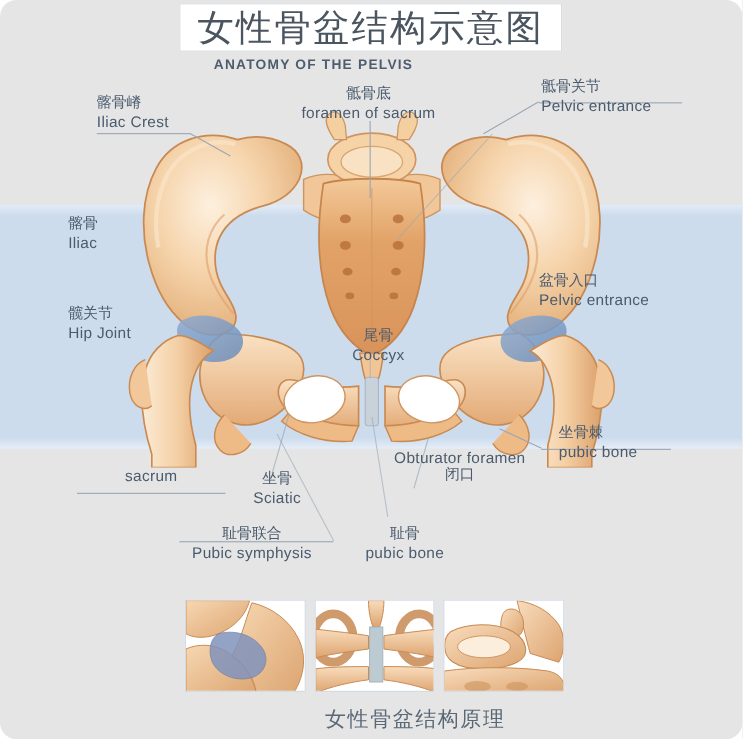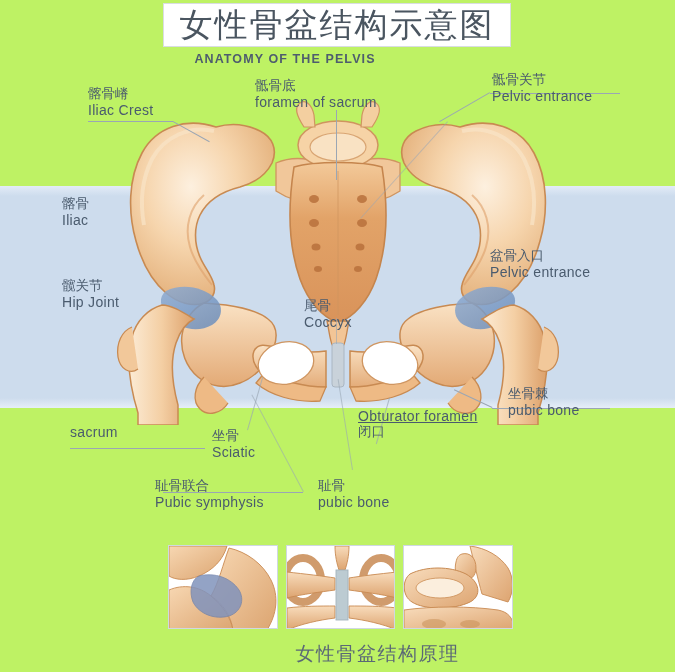--- a/index.html
+++ b/index.html
@@ -2,21 +2,21 @@
 <html><head>
 <meta charset="utf-8">
 <style>
   html,body{margin:0;padding:0;}
   body{
     width:675px;height:672px;
     background:#ffffff;
     font-family:"Liberation Sans","DejaVu Sans",sans-serif;
     overflow:hidden;position:relative;
   }
-  #root{position:relative;width:675px;height:672px;overflow:hidden;background:#bef264;}
+  #root{position:relative;width:675px;height:672px;overflow:hidden;background:#e5e5e5;border-radius:15px;}
 
   
   .band{
     position:absolute;left:0;top:186px;width:675px;height:222px;
     background:#cddced;
   }
   .band-fade-top{
     position:absolute;left:0;top:186px;width:675px;height:10px;
     background:linear-gradient(to bottom,#e3ecf7,#cddced);
   }
@@ -38,21 +38,21 @@
   }
   .subtitle{
     position:absolute;left:0;top:52px;width:570px;text-align:center;
     font-size:12.5px;font-weight:bold;color:#4e5d6e;letter-spacing:1.1px;
   }
 
   
   .lbl{position:absolute;color:#4a5b6e;line-height:1.18;white-space:nowrap;}
   .lbl .cn{font-size:13.5px;font-family:"DejaVu Sans","Liberation Sans",sans-serif;display:block;}
   .lbl .en{font-size:14px;display:block;letter-spacing:.3px;}
-  .lbl.ctr{text-align:left;}
+  .lbl.ctr{text-align:center;}
 
   
   .ln{position:absolute;background:#9aa6b4;}
   .ln-h{height:1px;}
   .ln-v{width:1px;}
   .ln-d{position:absolute;transform-origin:0 0;height:1px;background:#9aa6b4;}
 
   
   #pelvis{position:absolute;left:108px;top:95px;width:460px;height:330px;}
 
@@ -276,21 +276,21 @@
   <div class="lbl ctr" style="left:70px;top:424px;width:135px;">
     <span class="en">sacrum</span>
   </div>
 
   <div class="lbl ctr" style="left:212px;top:428px;width:80px;">
     <span class="cn">坐骨</span>
     <span class="en">Sciatic</span>
   </div>
 
   <div class="lbl ctr" style="left:358px;top:408px;width:120px;line-height:1.15;">
-    <span class="en" style="white-space:normal;text-decoration:underline;">Obturator foramen</span>
+    <span class="en" style="white-space:normal;">Obturator foramen</span>
     <span class="cn">闭口</span>
   </div>
 
   <div class="lbl ctr" style="left:155px;top:478px;width:148px;">
     <span class="cn">耻骨联合</span>
     <span class="en">Pubic symphysis</span>
   </div>
 
   <div class="lbl ctr" style="left:318px;top:478px;width:100px;">
     <span class="cn">耻骨</span>

